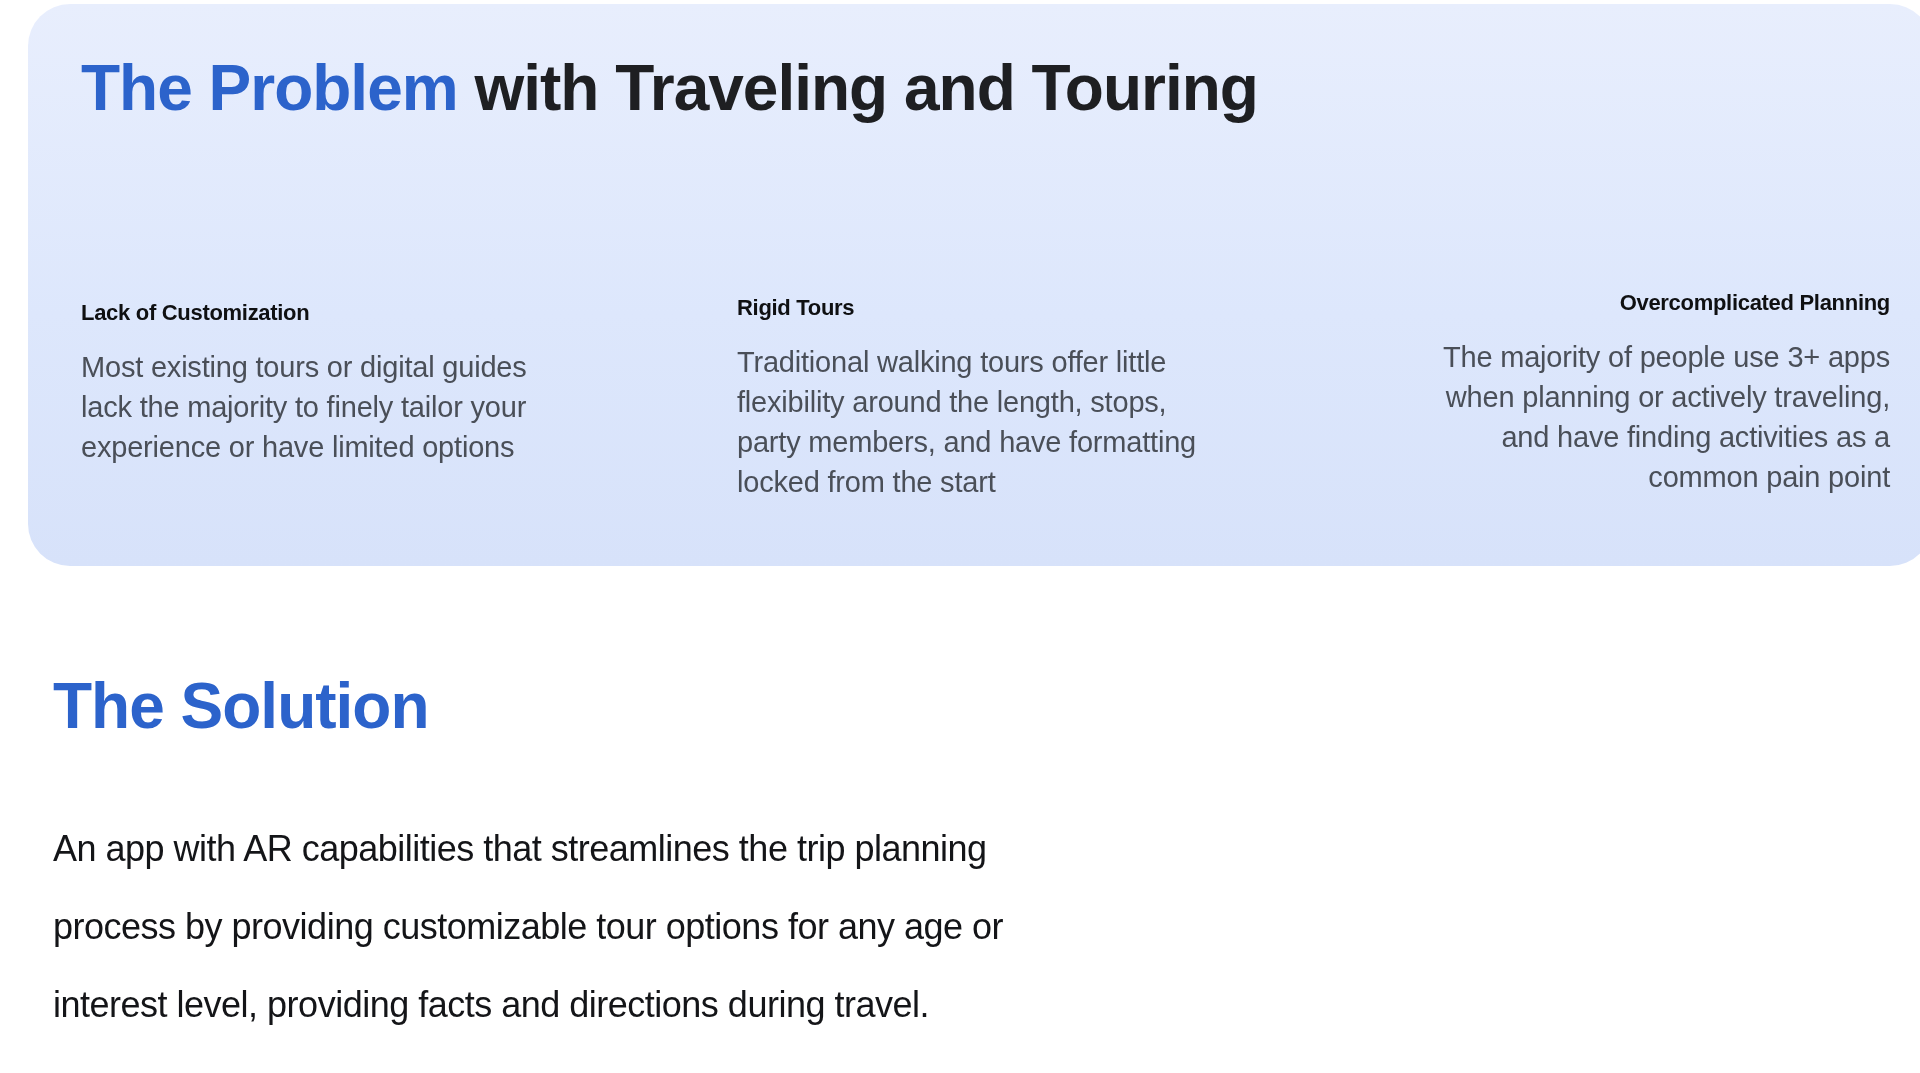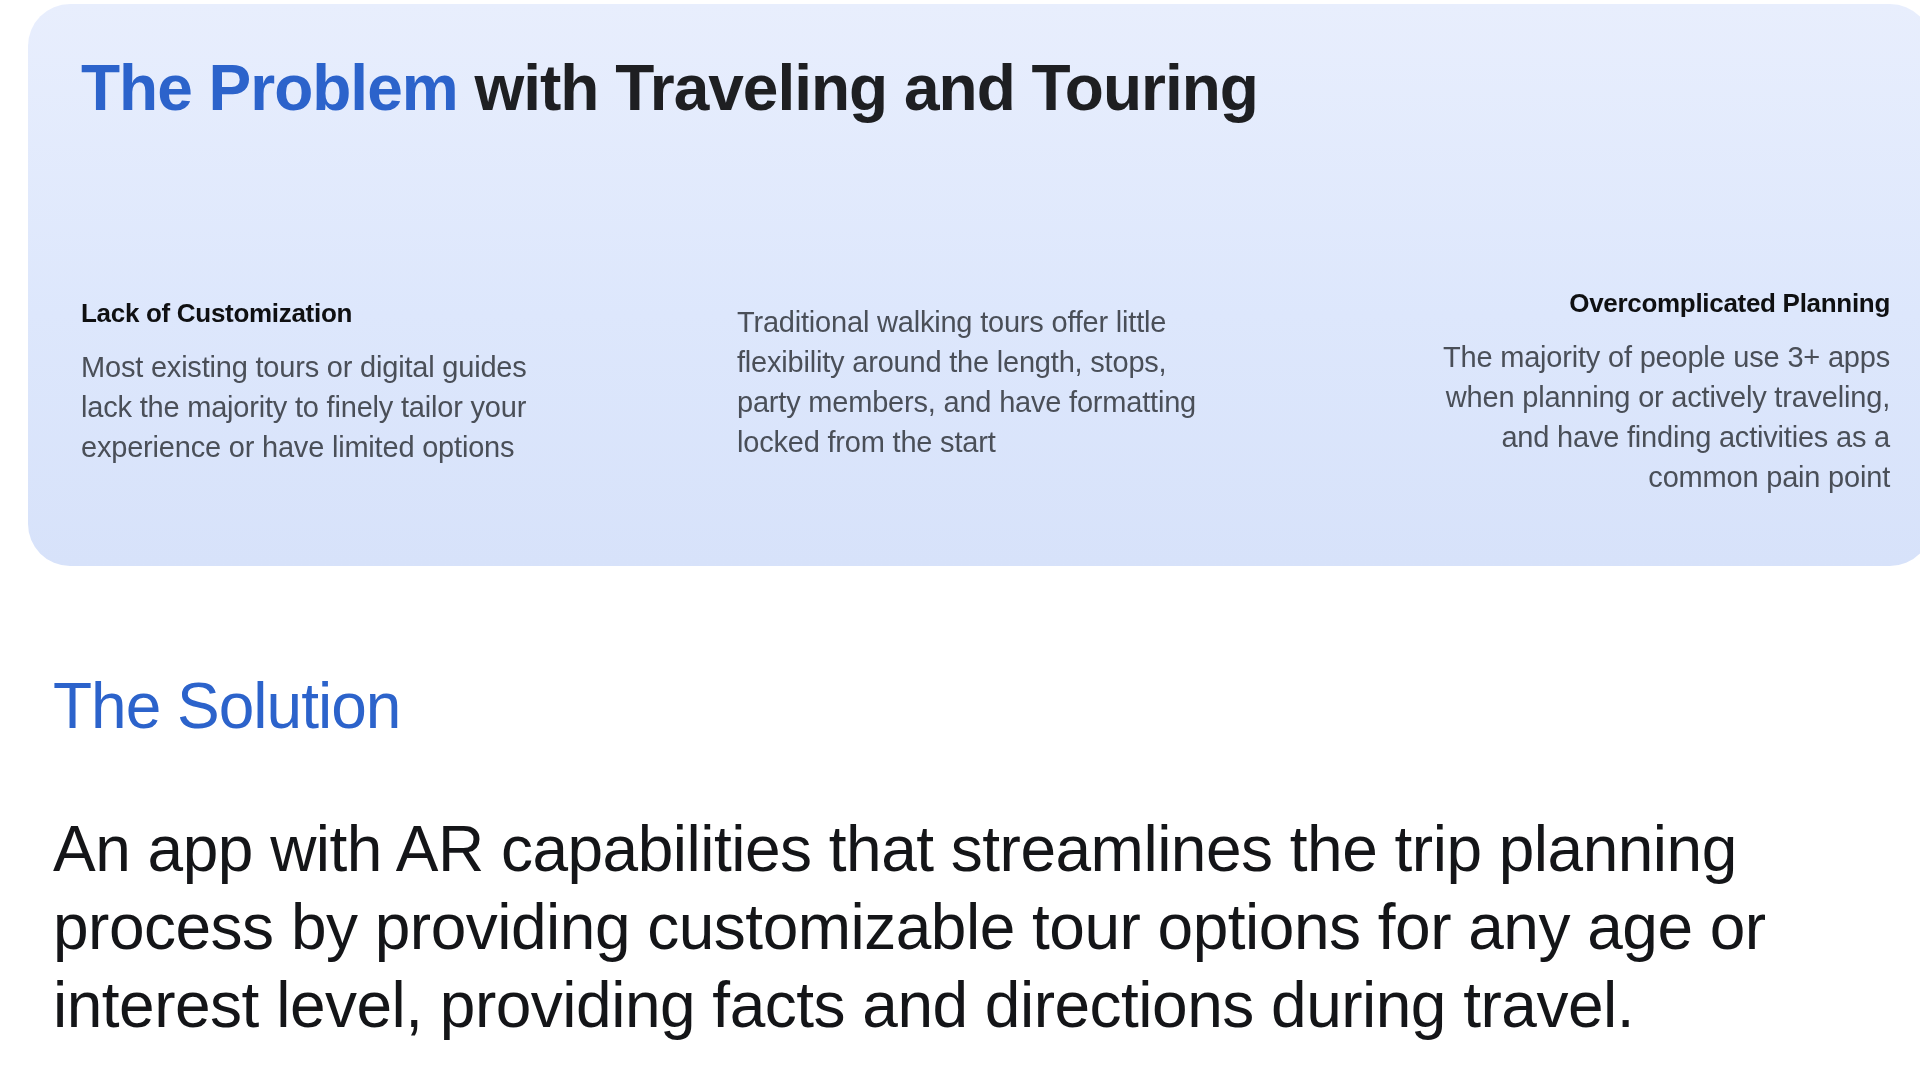--- a/index.html
+++ b/index.html
@@ -39,50 +39,50 @@
     left: 53px;
     top: 279px;
     display: flex;
     align-items: flex-start;
   }
   .col { flex: 0 0 auto; }
   .col-1 { width: 512px; margin-right: 144px; margin-top: 10px; }
   .col-2 { width: 526px; margin-right: 147px; margin-top: 5px; }
   .col-3 { width: 480px; margin-top: 0; text-align: right; }
   .col-heading {
-    font-size: 26px;
+    font-size: 22px;
     font-weight: 700;
     letter-spacing: -0.3px;
     line-height: 40px;
     color: #0f1012;
   }
   .col-body {
     margin-top: 14px;
     font-size: 29px;
     line-height: 40px;
     letter-spacing: -0.2px;
     color: #4a4f58;
     white-space: pre-line;
   }
   .solution-title {
     position: absolute;
     left: 53px;
     top: 668px;
     font-size: 64px;
-    font-weight: 400;
+    font-weight: 700;
     letter-spacing: -1px;
     line-height: 1.2;
     color: #2c63cb;
     white-space: nowrap;
   }
   .solution-desc {
     position: absolute;
     left: 53px;
     top: 810px;
-    font-size: 64px;
+    font-size: 36px;
     font-weight: 400;
     letter-spacing: -0.5px;
     line-height: 78px;
     color: #141518;
     white-space: pre-line;
   }
 </style>
 </head>
 <body>
 
@@ -95,20 +95,21 @@
     <div class="columns">
 
       <div class="col col-1">
         <h2 class="col-heading">Lack of Customization</h2>
         <p class="col-body">Most existing tours or digital guides
 lack the majority to finely tailor your
 experience or have limited options</p>
       </div>
 
       <div class="col col-2">
+        <h2 class="col-heading">Rigid Tours</h2>
         <p class="col-body">Traditional walking tours offer little
 flexibility around the length, stops,
 party members, and have formatting
 locked from the start</p>
       </div>
 
       <div class="col col-3">
         <h2 class="col-heading">Overcomplicated Planning</h2>
         <p class="col-body">The majority of people use 3+ apps
 when planning or actively traveling,

